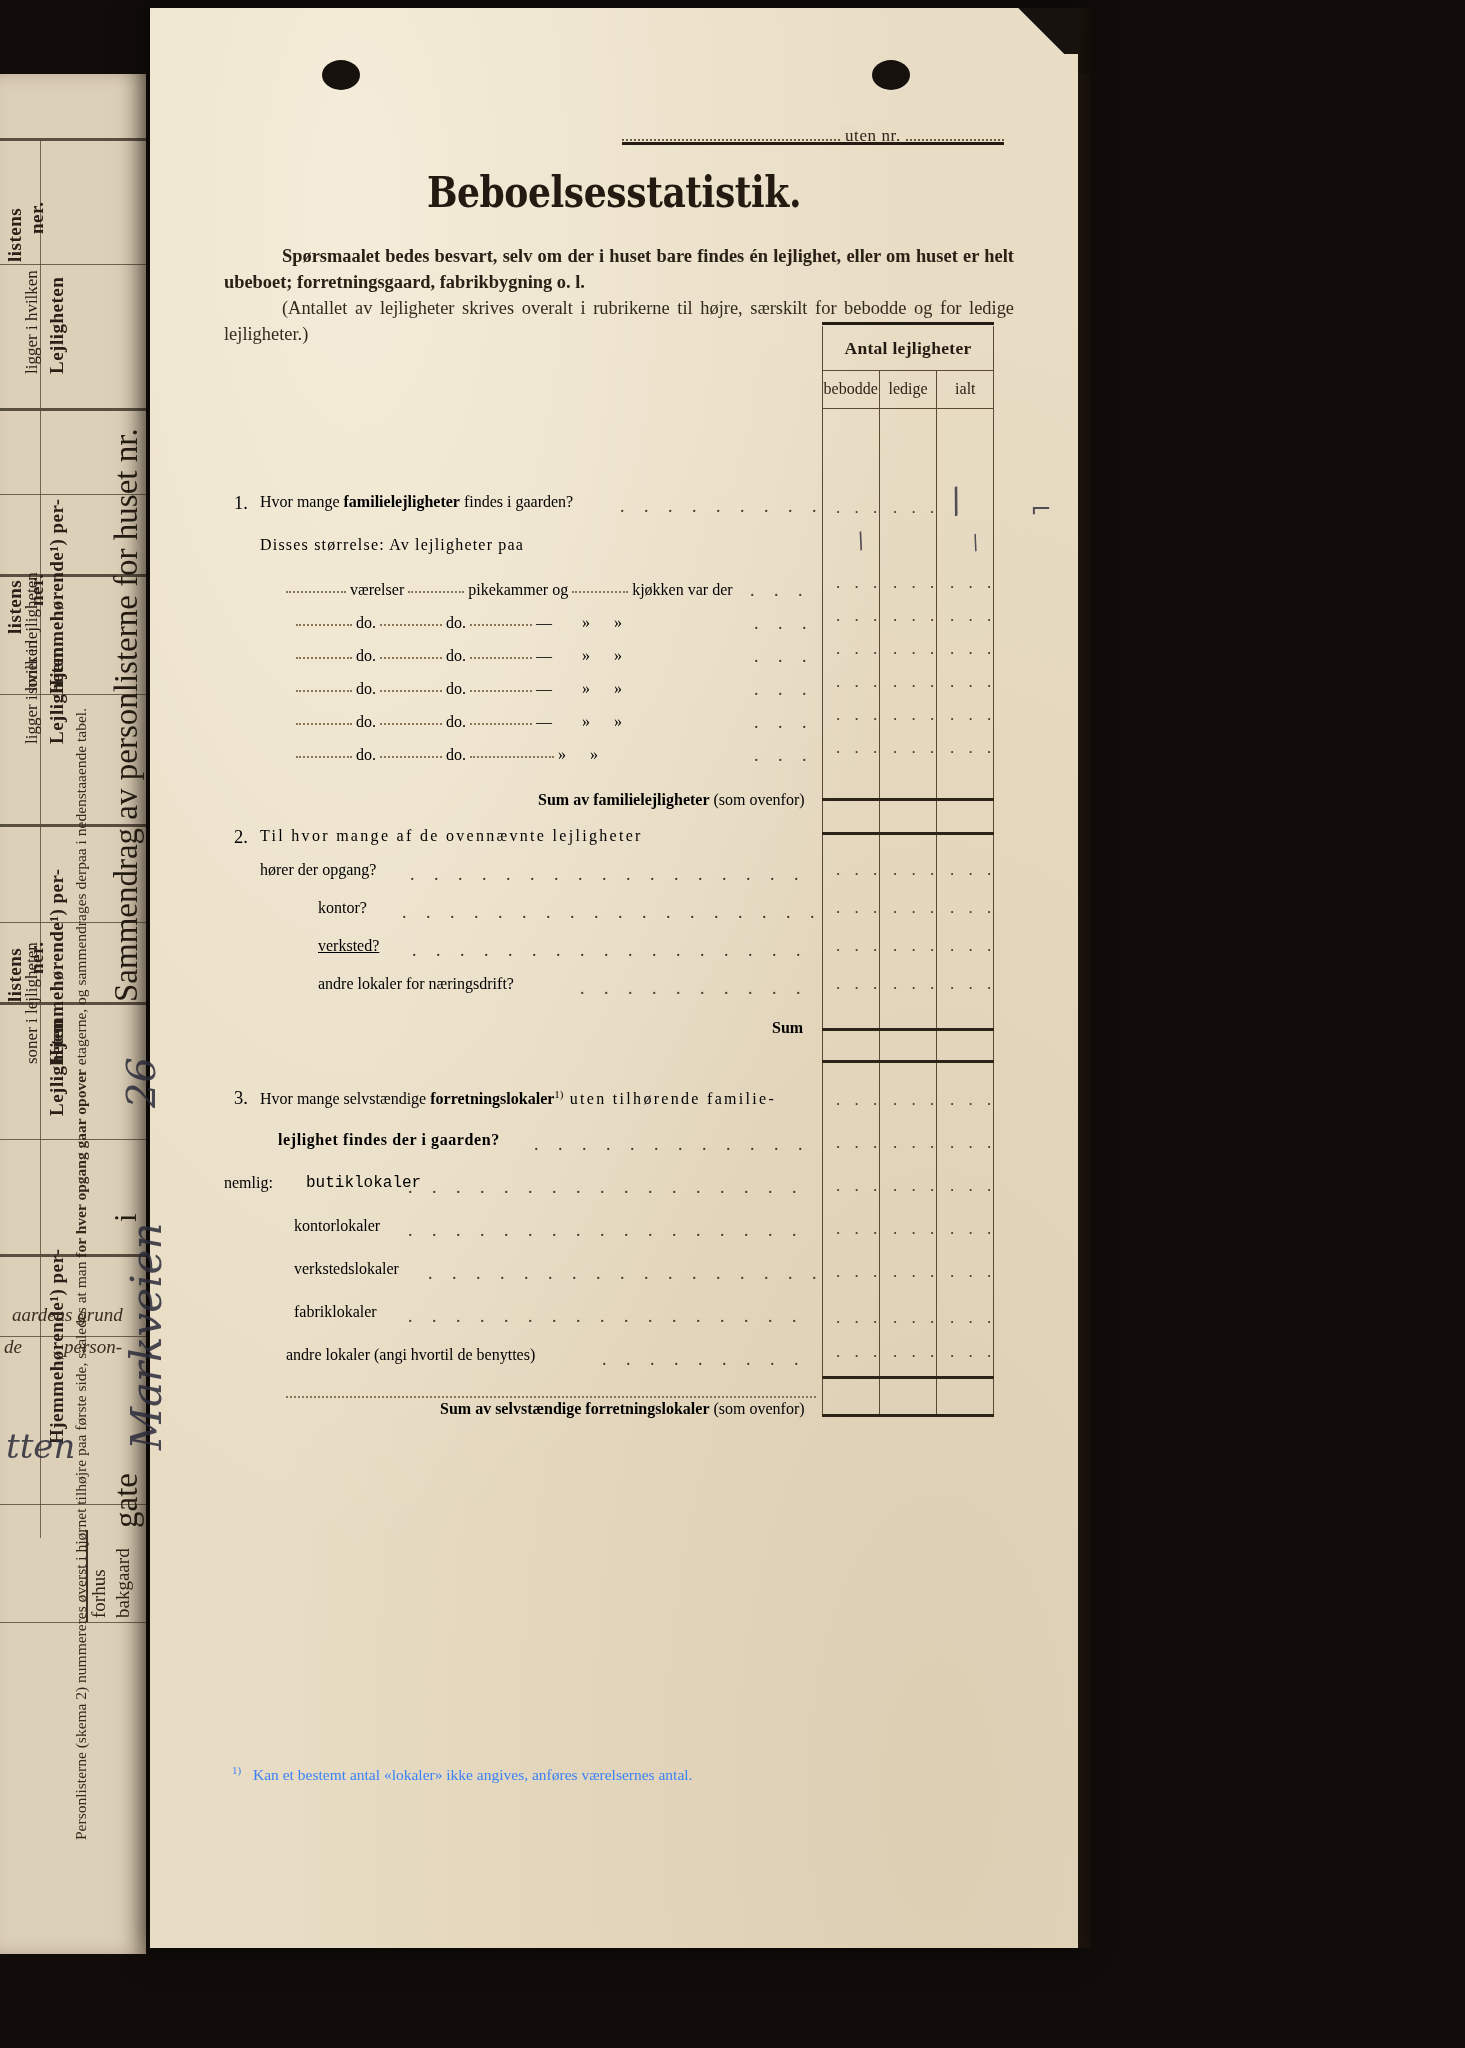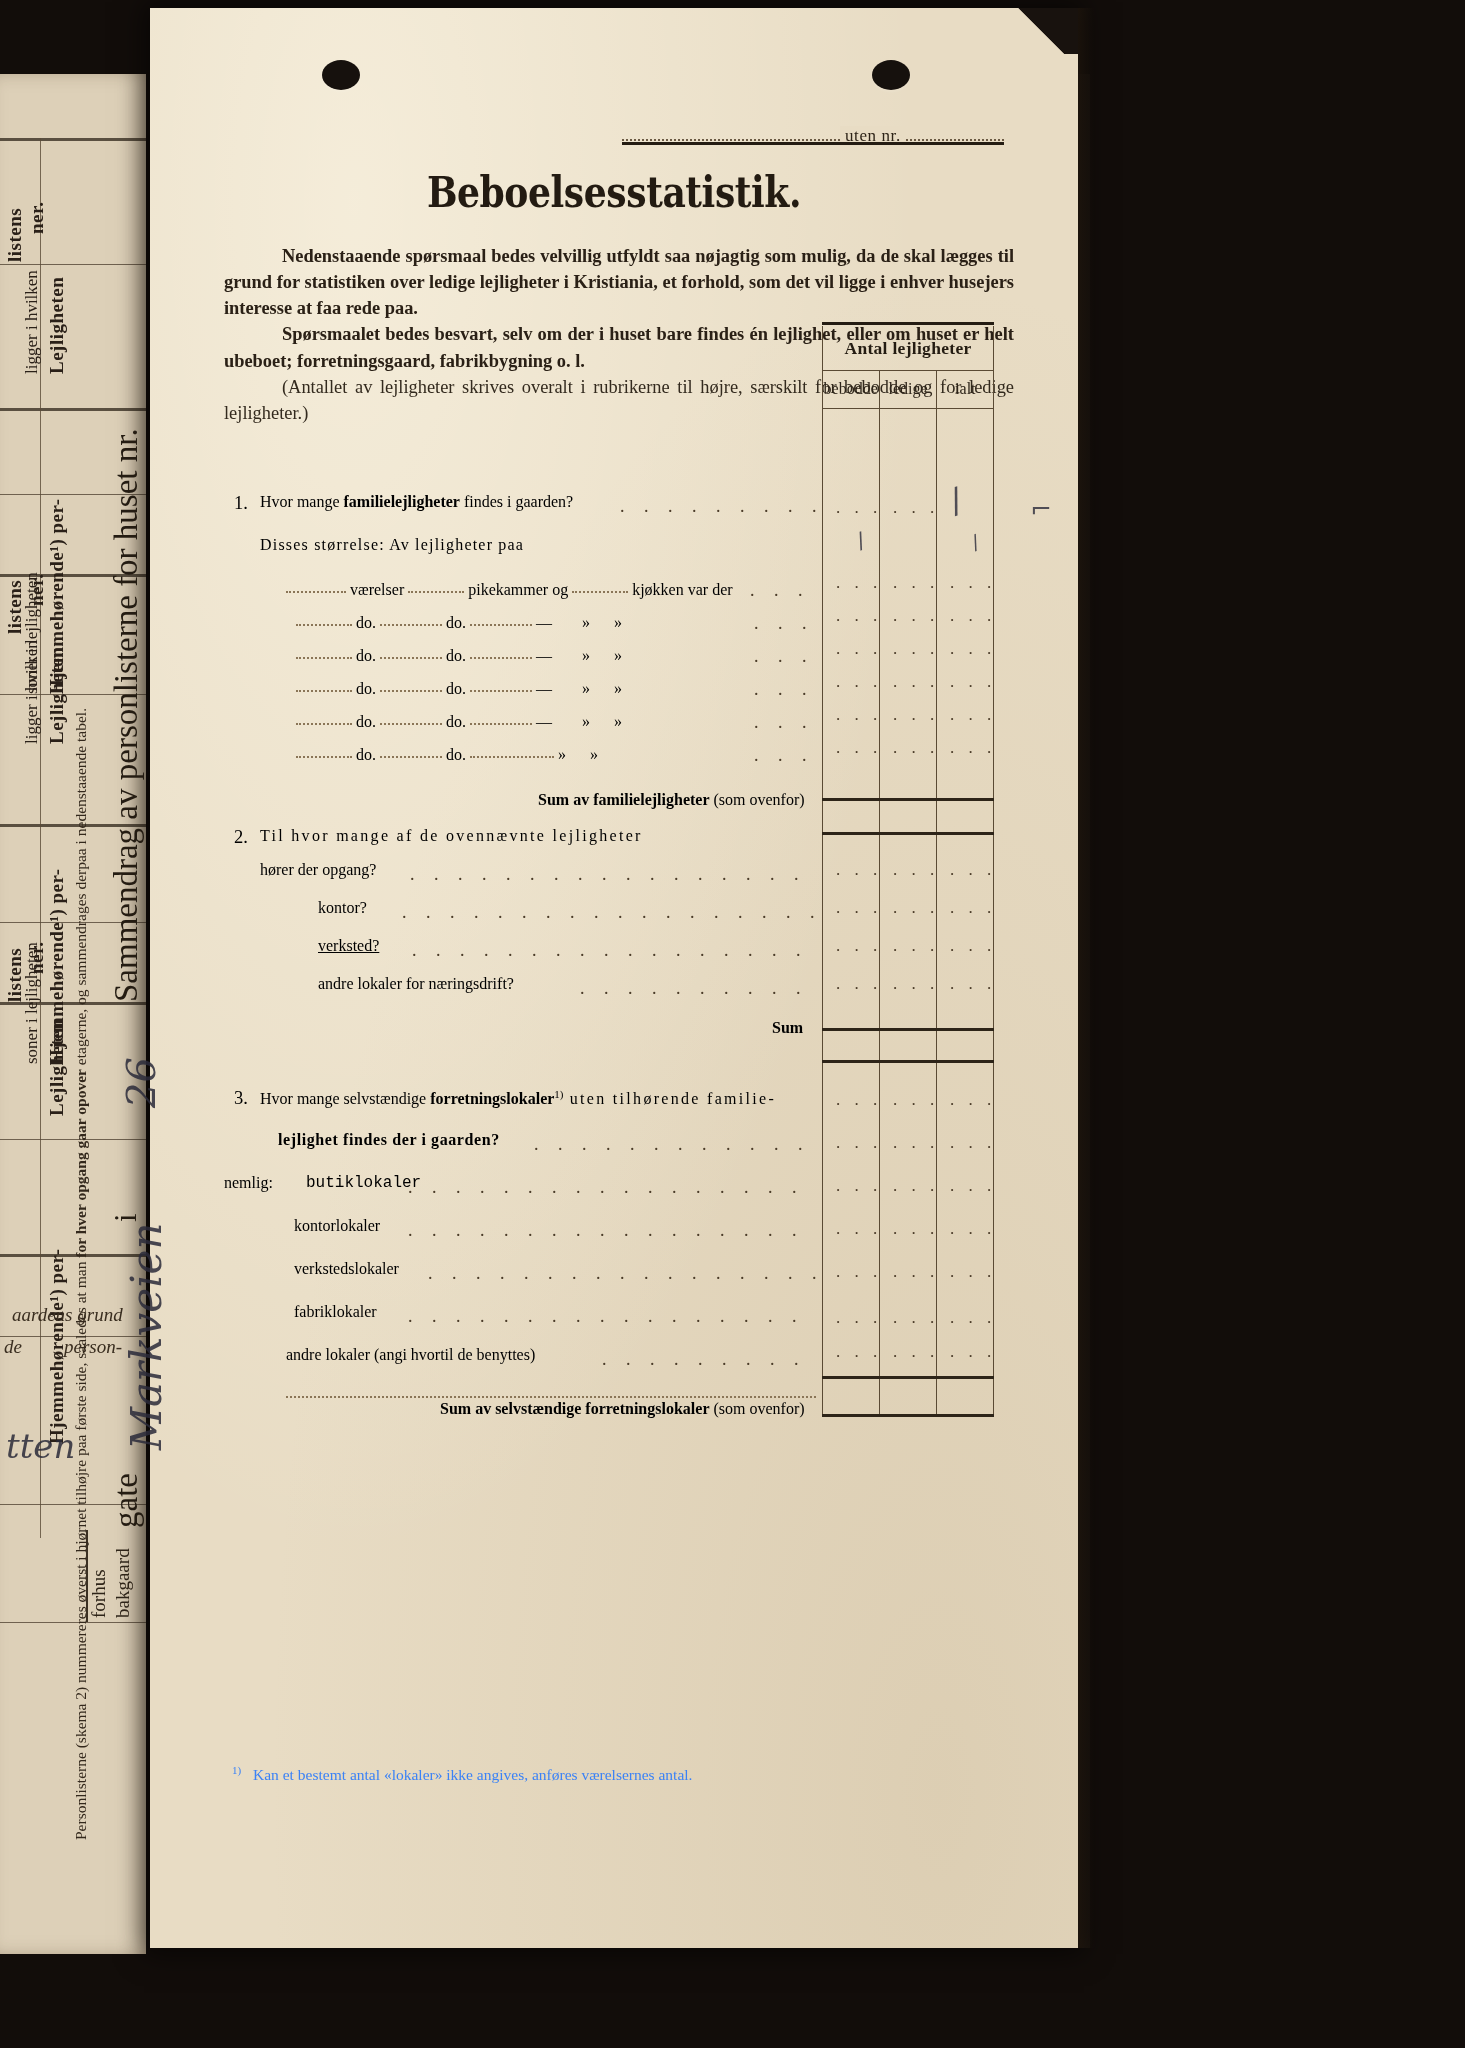--- a/index.html
+++ b/index.html
@@ -219,21 +219,20 @@
 
     <div class="gatenr-wrap">
       <div class="dotline"></div>
       <div class="gatenr-txt">uten nr.</div>
     </div>
     <div class="gatenr-rule"></div>
 
     <div class="title">Beboelsesstatistik.</div>
 
     <div class="intro">
-      <p>Nedenstaaende spørsmaal bedes velvillig utfyldt saa nøjagtig som mulig, da de skal lægges til grund for statistiken over ledige lejligheter i Kristiania, et forhold, som det vil ligge i enhver husejers interesse at faa rede paa.</p>
       <p>Spørsmaalet bedes besvart, selv om der i huset bare findes én lejlighet, eller om huset er helt ubeboet; forretningsgaard, fabrikbygning o. l.</p>
       <p class="p3">(Antallet av lejligheter skrives overalt i rubrikerne til højre, særskilt for bebodde og for ledige lejligheter.)</p>
     </div>
 
     <div class="tbl-top"></div>
     <div class="tbl-hdr">Antal lejligheter</div>
     <div class="hrule" style="left:672px;top:362px;width:172px;"></div>
     <div class="th-cells">
       <div>bebodde</div>
       <div>ledige</div>

